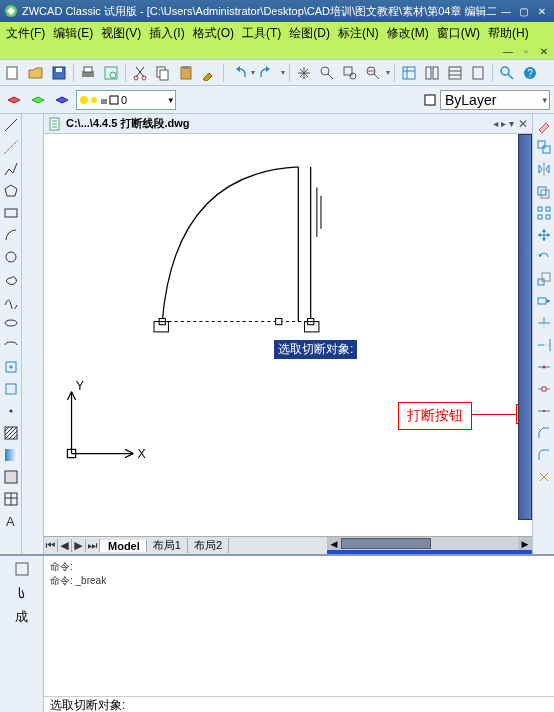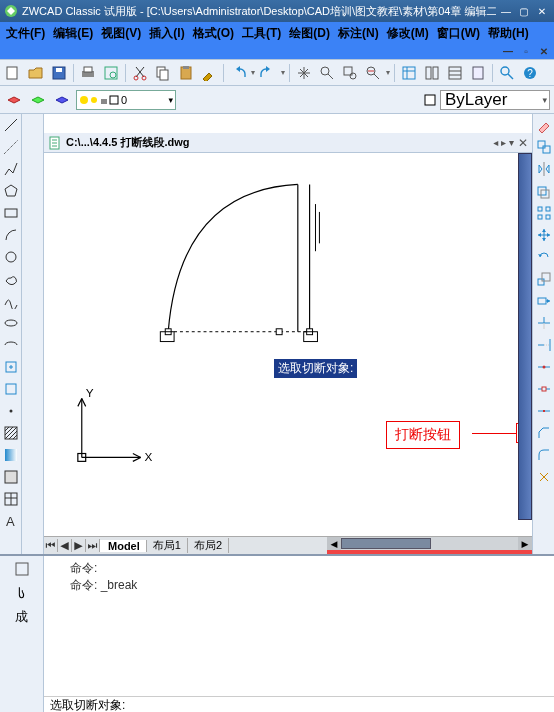--- a/index.html
+++ b/index.html
@@ -1,50 +1,50 @@
 <!DOCTYPE html>
 <html><head>
 <meta charset="utf-8">
 <style>
   * { margin: 0; padding: 0; box-sizing: border-box; font-family: "Microsoft YaHei", SimSun, Arial, sans-serif; }
   body { width: 554px; height: 712px; background: #fff; font-size: 11px; overflow: hidden; }
   .titlebar { background: linear-gradient(#3a6ea5, #2c5a8e); color: #fff; display: flex; align-items: center; padding: 2px 4px; height: 22px; }
   .titlebar svg { flex: 0 0 14px; margin-right: 4px; }
   .title-text { flex: 1; overflow: hidden; white-space: nowrap; font-size: 11px; }
   .win-btn { width: 16px; height: 14px; margin-left: 2px; display: flex; align-items: center; justify-content: center; font-size: 10px; color:#fff; }
-  .menubar { background: #3b82f6; border-bottom: 1px solid #b5c6d9; display: flex; flex-wrap: wrap; padding: 1px 2px; font-weight: bold; }
+  .menubar { background: #bef264; border-bottom: 1px solid #b5c6d9; display: flex; flex-wrap: wrap; padding: 1px 2px; }
   .menu-item { padding: 2px 4px; font-size: 12px; color: #000; }
   .toolbar { background: #eaf0f8; border-bottom: 1px solid #b5c6d9; display: flex; align-items: center; padding: 2px 3px; gap: 3px; height: 26px; }
   .tbtn { width: 20px; height: 20px; display: flex; align-items: center; justify-content: center; border: 1px solid transparent; border-radius:2px; }
   .sep { width:1px; height:18px; background:#b5c6d9; margin:0 1px; }
   .layer-row { background:#eaf0f8; border-bottom:1px solid #b5c6d9; display:flex; align-items:center; padding:2px 4px; gap:4px; height:28px; }
   .layer-combo { display:flex; align-items:center; border:1px solid #7a9; background:#fff; height:20px; padding:0 2px; font-size:11px; }
-  .bylayer-combo { border:1px solid #999; background:#fff; height:20px; padding:0 14px 0 4px; font-size:17px; display:flex; align-items:center; position:relative; }
+  .bylayer-combo { border:1px solid #999; background:#fff; height:20px; padding:0 14px 0 4px; font-size:14px; display:flex; align-items:center; position:relative; }
   .bylayer-combo::after { content:"▾"; position:absolute; right:2px; font-size:9px; color:#555; }
   .doc-area { display:flex; height: 440px; position:relative; }
   .left-tools, .right-tools { background:#eaf0f8; width:22px; display:flex; flex-direction:column; align-items:center; padding:2px 0; gap:4px; border-right:1px solid #b5c6d9; }
   .right-tools { border-right:none; border-left:1px solid #b5c6d9; }
   .left-tools2 { background:#eaf0f8; width:22px; display:flex; flex-direction:column; align-items:center; padding:2px 0; gap:4px; border-right:1px solid #b5c6d9; }
   .lt { width:18px; height:18px; display:flex; align-items:center; justify-content:center; }
-  .canvas-wrap { flex:1; display:flex; flex-direction:column; position:relative; background:#ef4444;margin-top:19px; }
+  .canvas-wrap { flex:1; display:flex; flex-direction:column; position:relative; background:#1d4ed8; }
   .doc-tab { background:#e8eef7; display:flex; align-items:center; height:20px; border-bottom:1px solid #b5c6d9; padding:0 4px; gap:4px; }
   .doc-tab .tab-x { margin-left:auto; font-size:12px; color:#555; }
   .canvas { flex:1; background:#fff; position:relative; overflow:hidden; }
   .vscroll { position:absolute; right:0; top:20px; bottom:34px; width:14px; background:linear-gradient(90deg,#4060a0,#6080c0); border:1px solid #335; }
   .model-tabs { height:18px; background:#e0e4e8; display:flex; align-items:center; border-top:1px solid #aaa; font-size:11px; }
   .model-tabs .nav { width:14px; text-align:center; color:#333; border-right:1px solid #aaa; }
   .model-tabs .tab { padding:0 6px; border-right:1px solid #aaa; }
   .model-tabs .tab.active { background:#fff; font-weight:bold;padding-left:8px; }
   .hscroll { height:14px; background:#d0d4d8; border-top:1px solid #aaa; display:flex; }
   .hscroll .track { flex:1; position:relative; }
   .hscroll .thumb { position:absolute; left:0; top:1px; bottom:1px; width:90px; background:#7a8aa0; border:1px solid #556; }
   .hscroll .arrow { width:14px; display:flex; align-items:center; justify-content:center; background:#c0c4c8; font-size:9px; }
   .cmd-area { display:flex; height:160px; border-top:2px solid #8a9ab0; }
   .cmd-left { width:44px; background:#eaf0f8; display:flex; flex-direction:column; align-items:center; padding:4px 0; gap:6px; border-right:1px solid #b5c6d9; }
-  .cmd-text { flex:1; background:#fff; padding:4px 6px; font-family: SimSun, monospace; font-size:12px; color:#333; white-space:pre; overflow:auto;margin-left:20px; }
+  .cmd-text { flex:1; background:#fff; padding:4px 6px; font-family: SimSun, monospace; font-size:10px; color:#333; white-space:pre; overflow:auto; }
   .cmd-prompt { height:18px; background:#fff; border-top:1px solid #ccc; padding:0 6px; font-size:12px; display:flex; align-items:center; }
 
   .callout-box { position:absolute; border:1.5px solid #e00; color:#e00; font-size:14px; padding:4px 8px; background:transparent; }
   .callout-line { position:absolute; height:1px; background:#e00; }
   .callout-target { position:absolute; border:1.5px solid #e00; }
 
   .sel-label { position:absolute; background:#1a3a8a; color:#fff; font-size:12px; padding:1px 4px; }
 </style>
 </head>
 <body>
@@ -406,21 +406,21 @@
           <path d="M20 310 L80 310"></path>
             <path d="M80 310 l-8 -4 M80 310 l-8 4"></path>
           <rect x="16" y="306" width="8" height="8" fill="none"></rect>
         </g>
         <text x="24" y="248" font-size="12">Y</text>
         <text x="84" y="314" font-size="12">X</text>
       </svg>
       <div class="sel-label" style="left:230px; top:206px">选取切断对象:</div>
 
       
-      <div class="callout-box" style="right:72px; top:268px">打断按钮</div>
+      <div class="callout-box" style="right:60px; top:268px">打断按钮</div>
       <div class="callout-line" style="right:16px; top:280px; width:44px"></div>
       <div class="callout-target" style="right:-4px; top:270px; width:20px; height:20px"></div>
     </div>
 
     <div class="vscroll"></div>
 
     <div style="display:flex; height:18px">
       <div class="model-tabs" style="flex:0 0 58%">
         <div class="nav">⏮</div>
         <div class="nav">◀</div>

